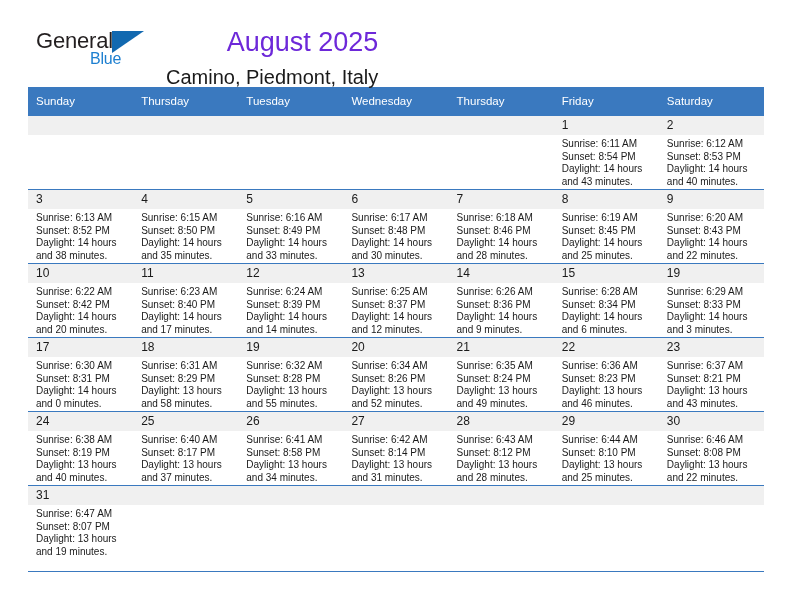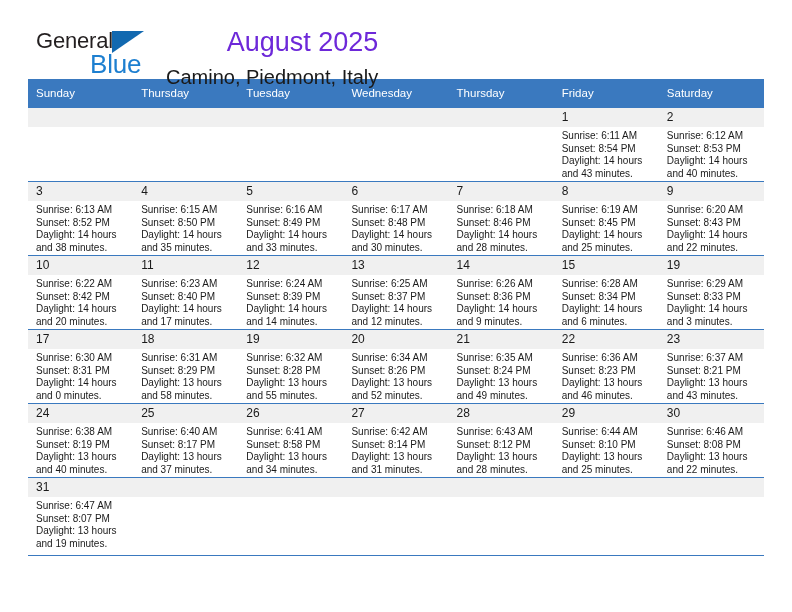--- a/index.html
+++ b/index.html
@@ -54,21 +54,21 @@
     top: 3px;
     width: 0;
     height: 0;
     border-left: 32px solid #1269b0;
     border-bottom: 22px solid transparent;
   }
   .brand-blue {
     position: absolute;
     left: 54px;
     top: 23px;
-    font-size: 26px;
+    font-size: 16px;
     letter-spacing: -0.2px;
     color: #1d7fd0;
     font-family: "Liberation Sans", sans-serif;
   }
   .titles {
     text-align: right;
     padding-top: 0px;
   }
   .cal-title {
     font-size: 27px;
@@ -80,21 +80,21 @@
   }
   .cal-subtitle {
     font-size: 20px;
     color: #1a1a1a;
     margin-top: 8px;
     white-space: nowrap;
   }
 
   
   .calendar {
-    margin: 4px auto;
+    margin: 12px auto;
     width: 736px;
     border-collapse: collapse;
     table-layout: fixed;
   }
   .calendar th {
     background: #3a79bf;
     color: #ffffff;
     font-weight: normal;
     font-size: 11.5px;
     text-align: left;

